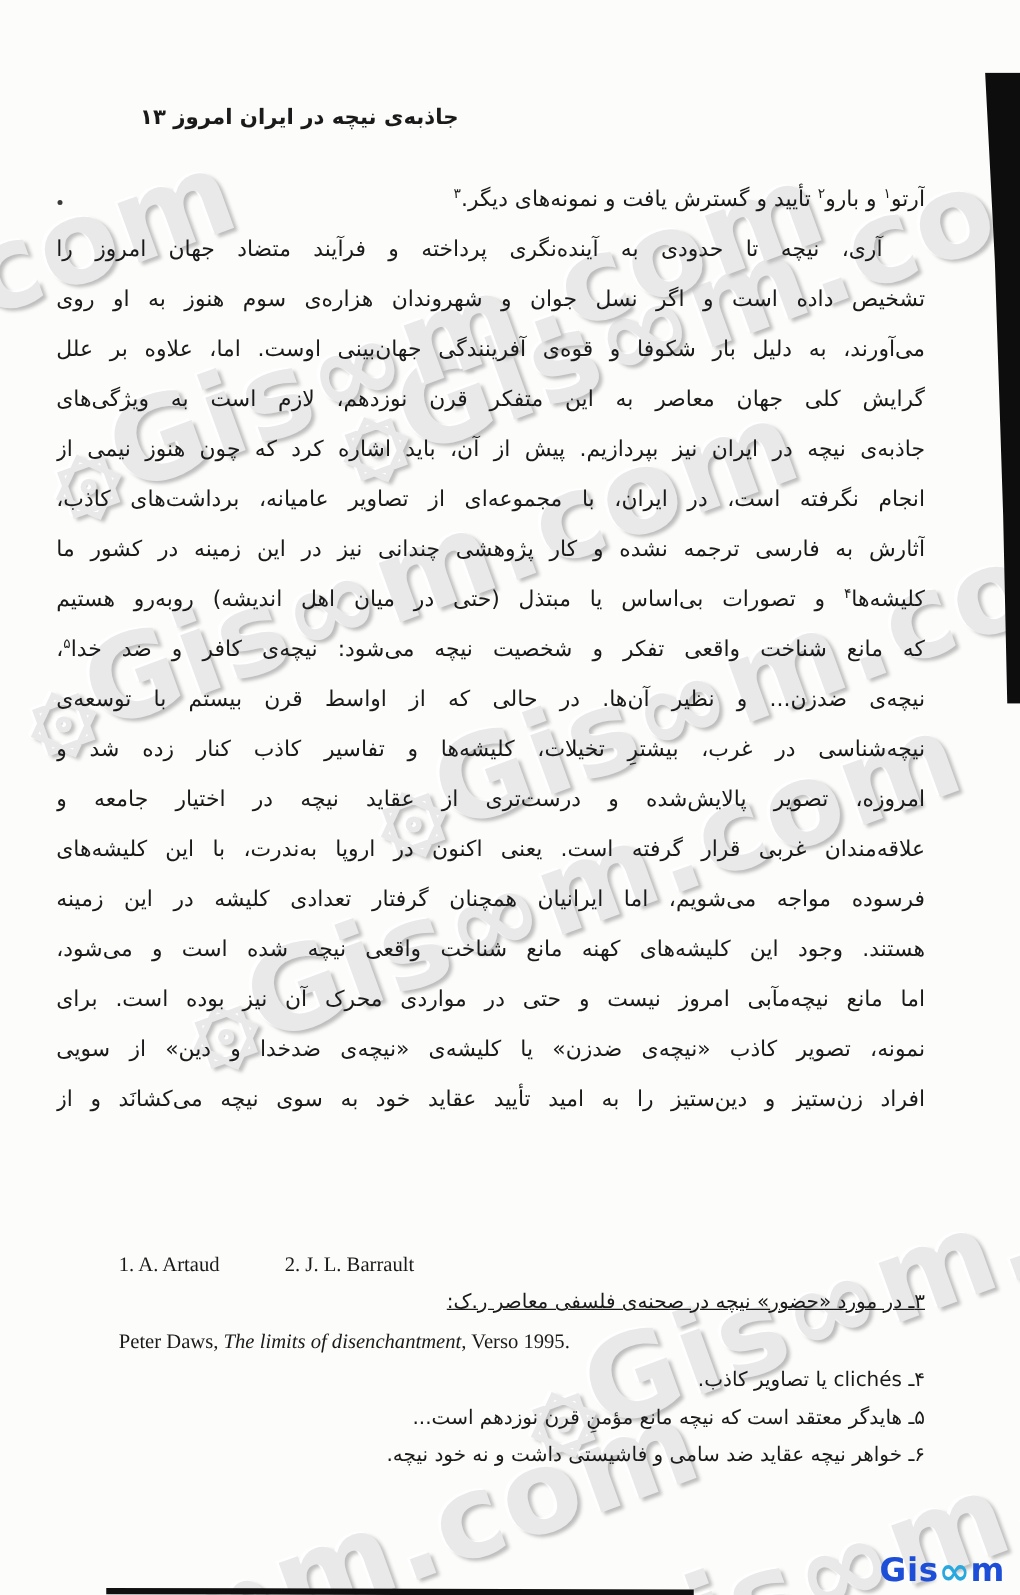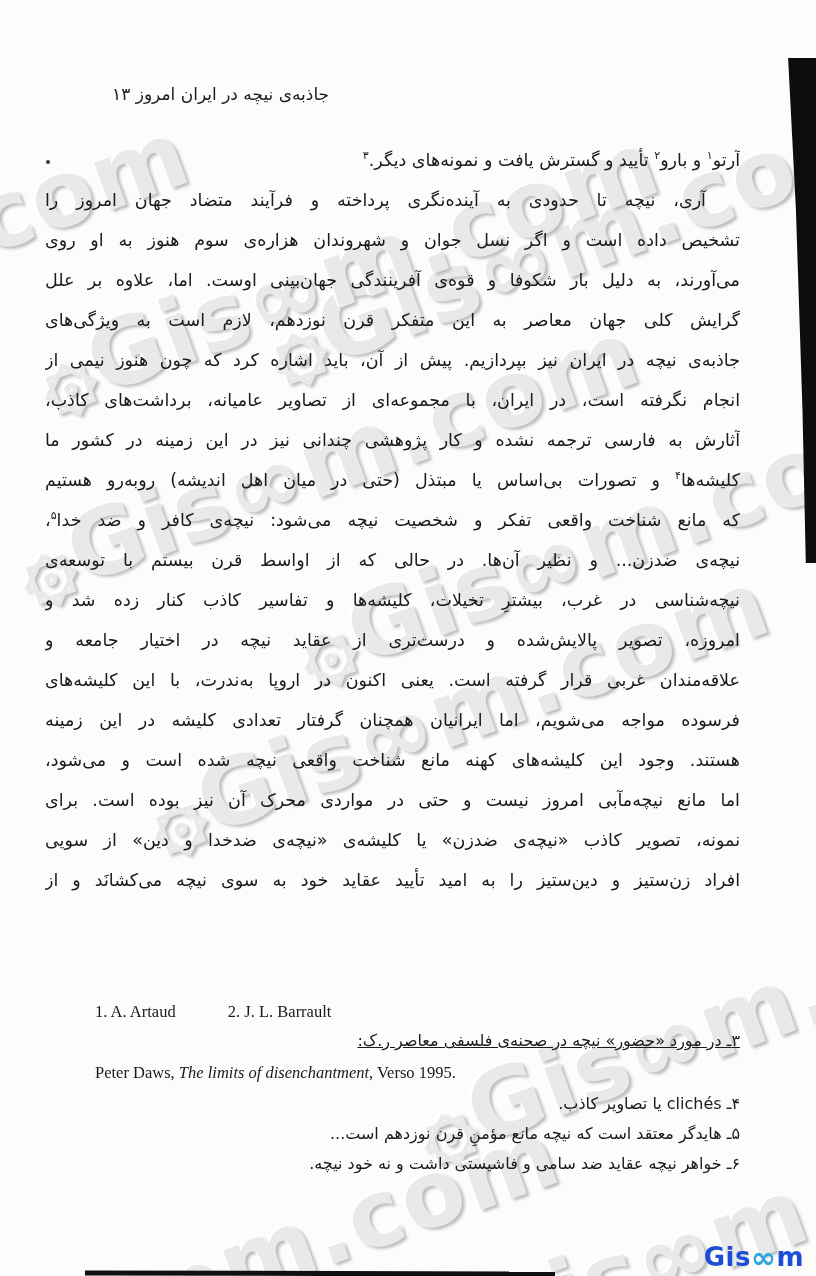--- a/index.html
+++ b/index.html
@@ -14,21 +14,21 @@
     transform:rotate(-20deg); transform-origin:0 50%;
     font:bold 92px "DejaVu Sans", sans-serif; letter-spacing:2px;
     color:#e9e9e9;
     text-shadow:-2px -2px 1px #ffffff, 2px 3px 3px #bdbdbd;
     user-select:none; pointer-events:none;
   }
   
   .layer { position:absolute; inset:0; z-index:1; }
   .hdr {
     position:absolute; left:112px; top:84px; direction:rtl;
-    font-weight:normal; font-size:17px; white-space:nowrap;
+    font-weight:bold; font-size:17px; white-space:nowrap;
   }
   .bodytext {
     position:absolute; left:45px; top:140px; width:695px;
     direction:rtl; font-size:17.5px;
   }
   .bl { height:40px; line-height:40px; text-align:justify; text-align-last:justify; overflow:hidden; }
   .bl sup { font-size:11px; line-height:0; }
   .bl.short { text-align-last:right; }
   .bl.indent { padding-right:34px; }
   .fn-latin {

